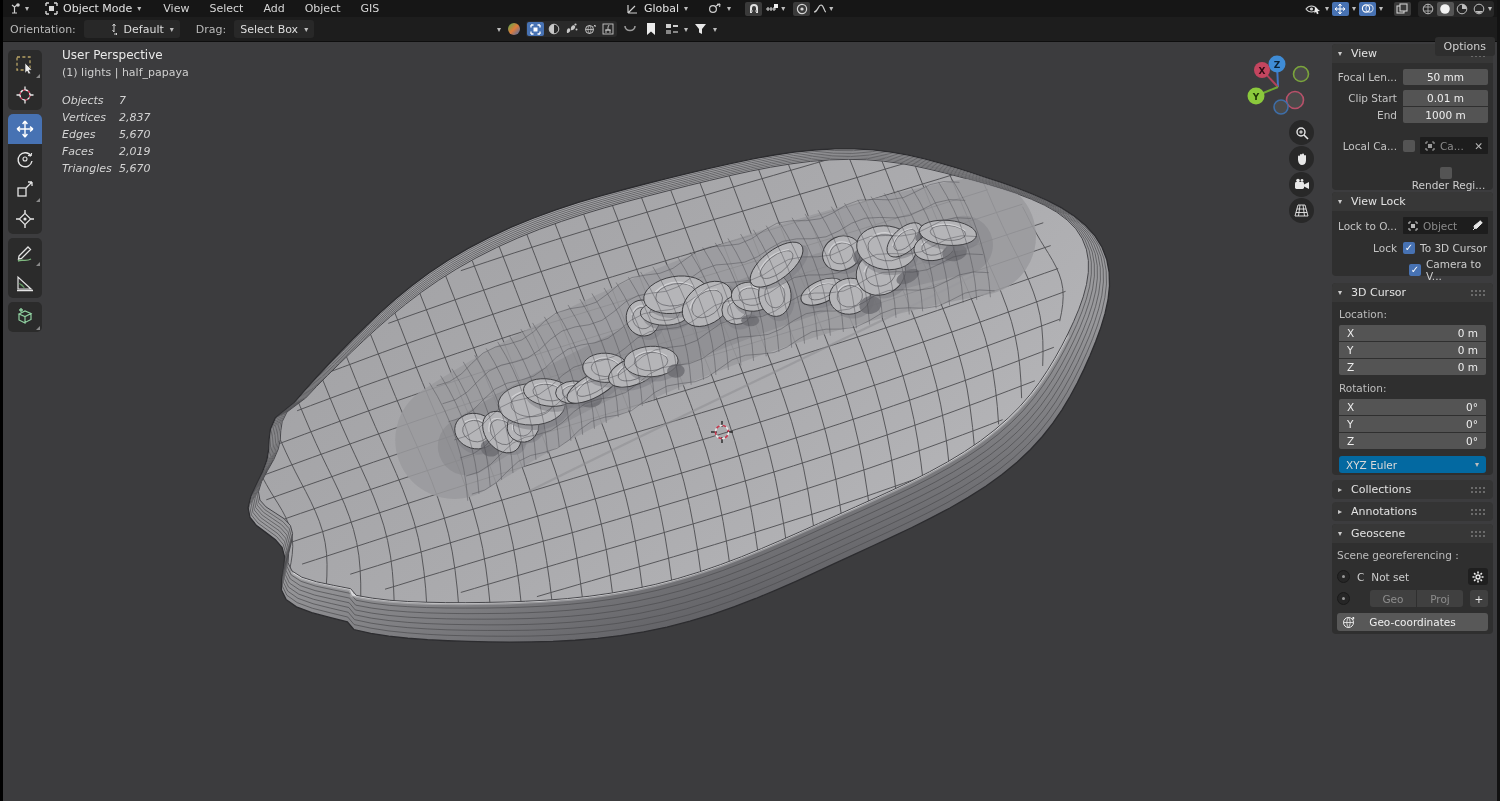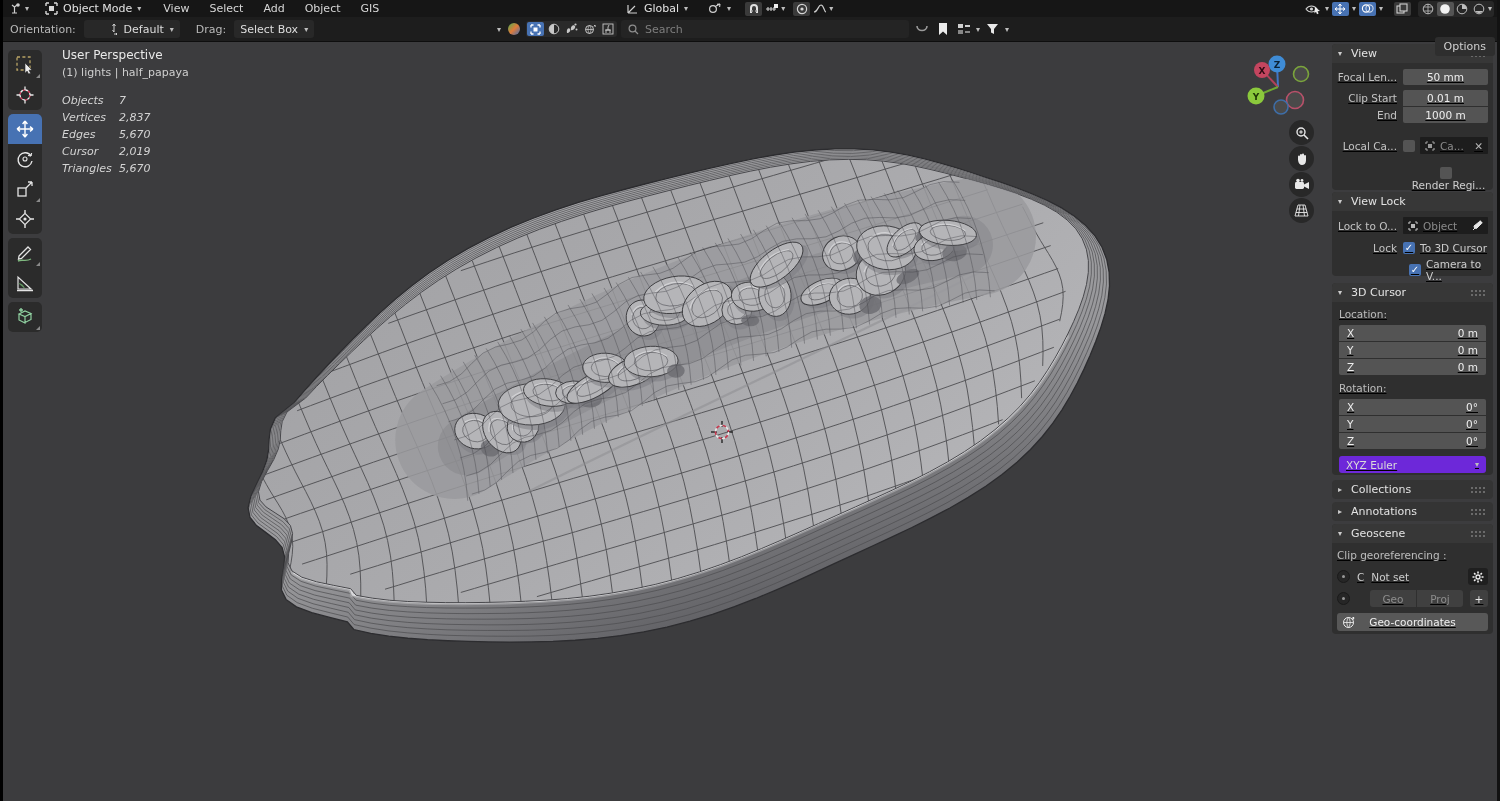--- a/index.html
+++ b/index.html
@@ -51,31 +51,31 @@
   
   .navbtn { position:absolute; width:25px; height:25px; border-radius:50%; background:rgba(36,36,36,.85); z-index:25; display:flex; align-items:center; justify-content:center; }
 
   
   .panel { position:absolute; left:1332px; width:161px; background:#2f2f2f; border-radius:4px; z-index:30; }
   .phead { height:19px; display:flex; align-items:center; background:#373737; border-radius:4px 4px 0 0; padding:0 6px; gap:5px; }
   .phead.alone { border-radius:4px; background:#343434; }
   .phead .tw { font-size:8px; color:#cccccc; width:8px; }
   .ptitle { color:#e3e3e3; font-size:11px; flex:1; }
   .grip { width:17px; height:7px; background-image:radial-gradient(circle,#777 .8px,transparent 1px); background-size:4px 4px; opacity:.8; }
-  .pbody { padding:6px 5px 8px 5px;text-decoration:underline; }
+  .pbody { padding:6px 5px 8px 5px; }
   .frow { display:flex; align-items:center; margin-bottom:1px; }
   .flab { width:66px; text-align:right; color:#c3c3c3; font-size:10.5px; padding-right:6px; white-space:nowrap; }
   .field { flex:1; background:#545454; border-radius:2px; height:16px; display:flex; align-items:center; justify-content:center; color:#eeeeee; font-size:10.5px; }
   .field.num { justify-content:space-between; padding:0 8px; }
   .gap { height:8px; }
   .chk { width:12px; height:12px; border-radius:2px; background:#545454; margin-right:5px; flex:none; }
   .chk.on { background:#4772b3; color:#fff; font-size:10px; line-height:12px; text-align:center; }
   .objfield { flex:1; background:#1d1d1d; border-radius:1px; height:17px; display:flex; align-items:center; padding:0 5px; gap:5px; color:#8a8a8a; font-size:10.5px; }
   .slabel { color:#cdcdcd; font-size:10.5px; }
-  .ddark { background:#6d28d9; border-radius:3px; height:17px; display:flex; align-items:center; justify-content:space-between; padding:0 7px; color:#d9d9d9; font-size:10.5px; }
+  .ddark { background:#0369a1; border-radius:3px; height:17px; display:flex; align-items:center; justify-content:space-between; padding:0 7px; color:#d9d9d9; font-size:10.5px; }
   .radio { width:13px; height:13px; border-radius:50%; background:#262626; border:1px solid #1a1a1a; position:relative; flex:none; }
   .radio::after { content:""; position:absolute; left:4px; top:4px; width:3px; height:3px; border-radius:50%; background:#989898; }
   .gbtn { background:#404040; color:#8d8d8d; font-size:10.5px; height:17px; display:flex; align-items:center; justify-content:center; }
   .geobig { background:#585858; border-radius:3px; height:18px; display:flex; align-items:center; color:#f0f0f0; font-size:10.5px; }
 </style>
 </head>
 <body>
 
 <div id="app">
 
@@ -525,27 +525,20 @@
               <path d="M11 2 l1.6 1.6 M12.6 2 L11 3.6" stroke="#c7c7c7" stroke-width="1"></path>
             </svg>
         </span>
         <span class="seg">
           <svg width="12" height="12" viewBox="0 0 12 12">
               <rect x="1" y="1" width="10" height="10" fill="none" stroke="#c7c7c7" stroke-width=".9"></rect>
               <path d="M4 10 V7 h4 v3 M3 7 h6 M6 7 V4 l1 -2" stroke="#c7c7c7" fill="none" stroke-width=".9"></path>
             </svg>
         </span>
       </div>
-      <div class="searchbox">
-        <svg width="11" height="11" viewBox="0 0 11 11">
-            <circle cx="4.5" cy="4.5" r="3.4" stroke="#8d8d8d" fill="none" stroke-width="1.2"></circle>
-            <path d="M7 7 L10 10" stroke="#8d8d8d" stroke-width="1.3"></path>
-          </svg>
-        <input type="text" placeholder="Search" style="">
-      </div>
       <span class="hdr-ico">
         <svg width="14" height="12" viewBox="0 0 14 12">
             <path d="M2 3 C2 9 12 9 12 3" stroke="#9a9a9a" stroke-width="1.6" fill="none"></path>
           </svg>
       </span>
       <span class="hdr-ico">
         <svg width="10" height="13" viewBox="0 0 10 13">
             <path d="M1 0 h8 v12 l-4 -3.4 -4 3.4 Z" fill="#ececec"></path>
           </svg>
       </span>
@@ -650,21 +643,21 @@
         </div>
       <div class="r">
           <span class="k">Vertices</span>
           <span class="v">2,837</span>
         </div>
       <div class="r">
           <span class="k">Edges</span>
           <span class="v">5,670</span>
         </div>
       <div class="r">
-          <span class="k">Cursor</span>
+          <span class="k">Faces</span>
           <span class="v">2,019</span>
         </div>
       <div class="r">
           <span class="k">Triangles</span>
           <span class="v">5,670</span>
         </div>
     </div>
   </div>
 
   <svg width="80" height="70" viewBox="0 0 80 70" style="position:absolute;left:1240px;top:52px;z-index:25;">
@@ -851,21 +844,21 @@
     </div>
   </div>
 
   <div class="panel" style="top:524px;height:110px;">
     <div class="phead">
       <span class="tw">▾</span>
         <span class="ptitle">Geoscene</span>
         <span class="grip"></span>
     </div>
     <div class="pbody" style="padding:6px 5px;">
-      <div class="slabel" style="color:#bdbdbd;">Clip georeferencing :</div>
+      <div class="slabel" style="color:#bdbdbd;">Scene georeferencing :</div>
       <div class="frow" style="margin-top:7px;align-items:center;gap:7px;">
         <span class="radio"></span>
         <span class="slabel">C</span>
         <span class="slabel" style="flex:1">Not set</span>
         <span style="width:20px;height:17px;background:#1f1f1f;border-radius:3px;display:flex;align-items:center;justify-content:center;">
           <svg width="12" height="12" viewBox="0 0 12 12">
               <circle cx="6" cy="6" r="2" fill="none" stroke="#f0f0f0" stroke-width="1.3"></circle>
               <g stroke="#f0f0f0" stroke-width="1.6">
                 <path d="M6 .5 V2.5 M6 9.5 V11.5 M.5 6 H2.5 M9.5 6 H11.5 M2.1 2.1 L3.5 3.5 M8.5 8.5 L9.9 9.9 M9.9 2.1 L8.5 3.5 M3.5 8.5 L2.1 9.9"></path>
               </g>

